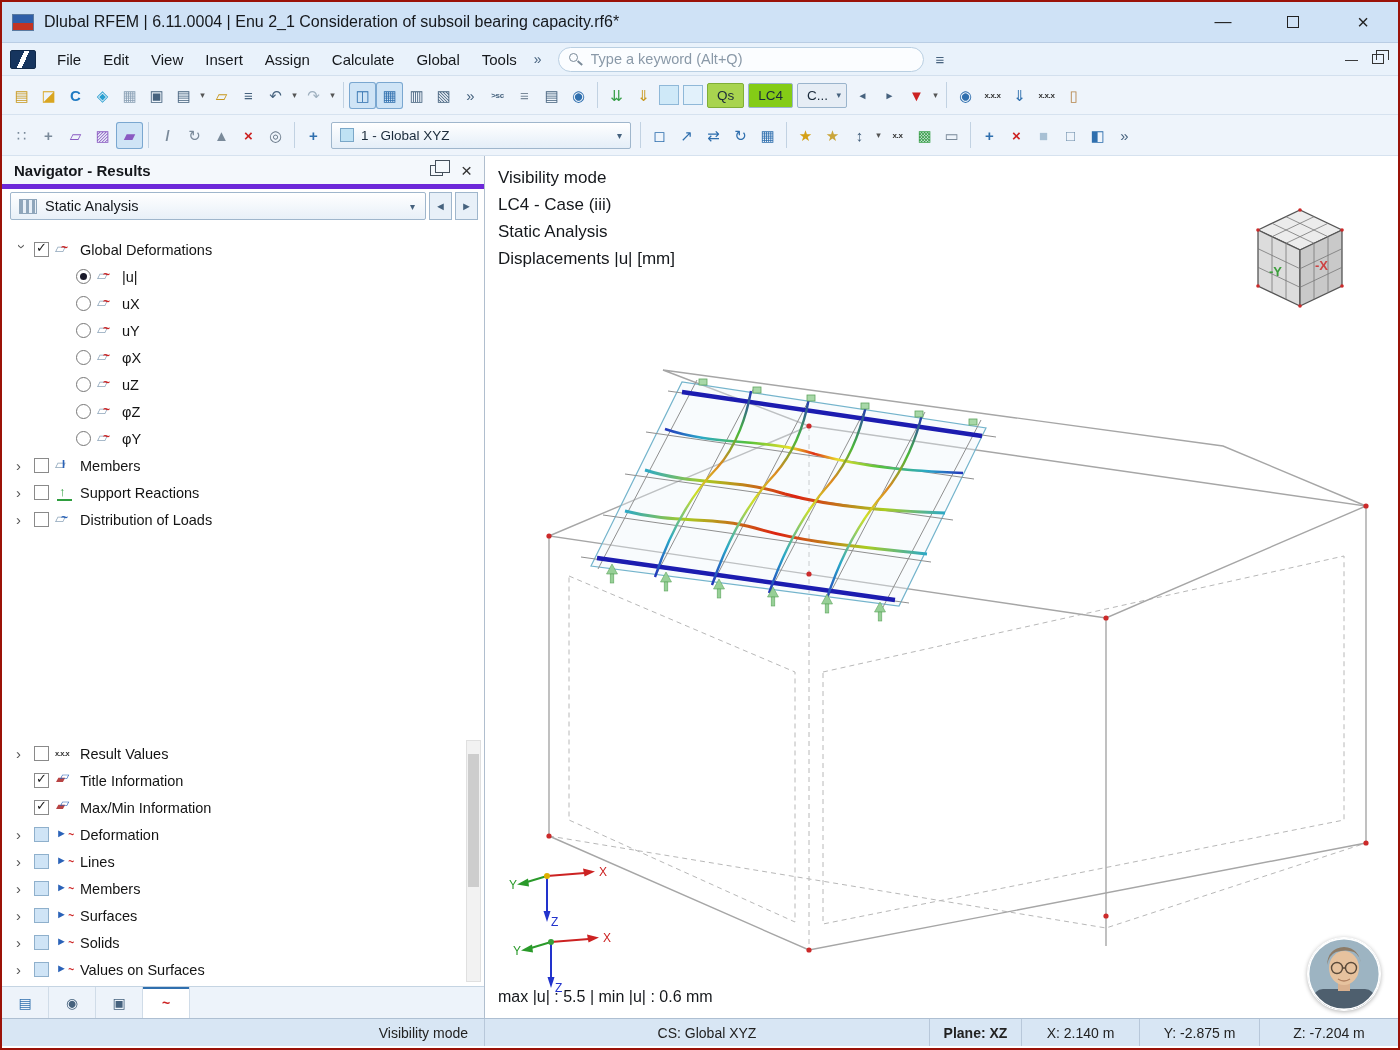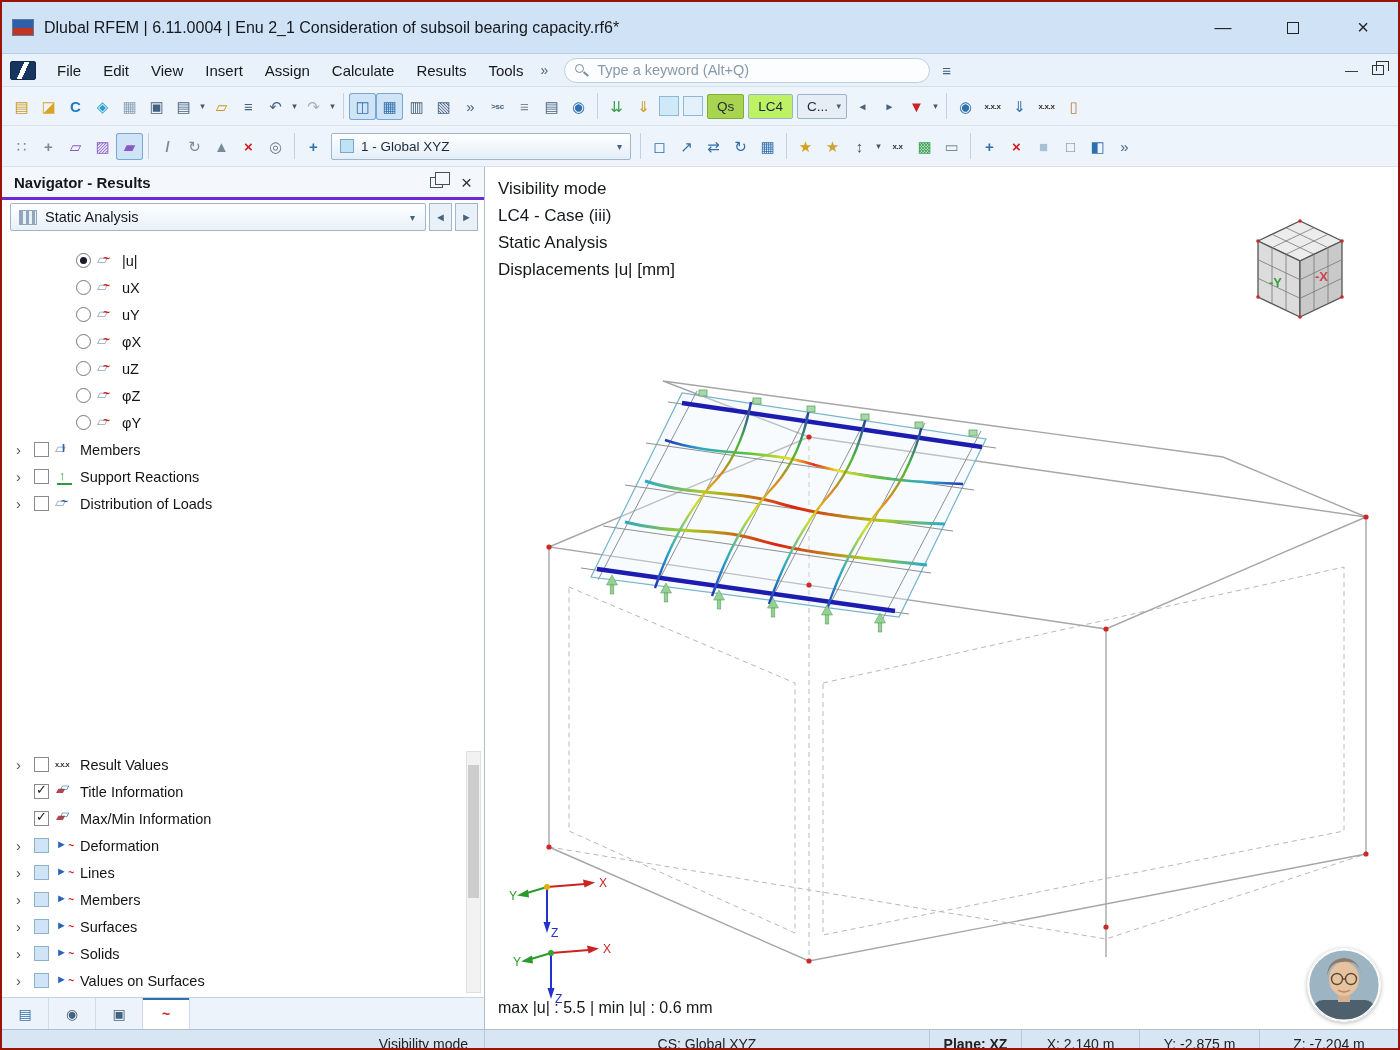--- a/index.html
+++ b/index.html
@@ -1,20 +1,20 @@
 <!DOCTYPE html>
 <html><head>
 <meta charset="utf-8">
 <style>
   * { margin:0; padding:0; box-sizing:border-box; }
   html,body { width:1400px; height:1050px; overflow:hidden; font-family:"Liberation Sans", sans-serif; }
   .window { position:relative; width:1400px; height:1050px; border:2px solid #9b1208; background:#fff; overflow:hidden; }
 
   
-  .titlebar { height:52px; background:#cfe2f6; display:flex; align-items:center; padding-left:10px; border-bottom:1px solid #b9cde4; }
+  .titlebar { height:41px; background:#cfe2f6; display:flex; align-items:center; padding-left:10px; border-bottom:1px solid #b9cde4; }
   .app-icon { width:22px; height:17px; margin-right:10px; border:1px solid #5a7aa0;
               background:linear-gradient(180deg,#2f5fa8 0 55%, #c23322 55% 100%); flex:none; }
   .title-text { font-size:16px; color:#15181c; }
   .tb-controls { margin-left:auto; display:flex; height:100%; }
   .tbc { width:70px; display:flex; align-items:center; justify-content:center; font-size:17px; color:#222; }
   .tbc-max i { display:block; width:12px; height:12px; border:1.4px solid #222; }
   .tbc-close { font-size:20px; }
 
   
   .menubar { height:33px; background:#e9f2fb; display:flex; align-items:center; border-bottom:1px solid #d3e0ee; }
@@ -39,38 +39,38 @@
   .toolbar1 { height:39px; } .toolbar2 { height:41px; }
   .tb-group { display:flex; align-items:center;justify-content:space-between; }
   .tbi { flex:none; }
   .tbi.ic { width:27px; height:27px; line-height:27px; text-align:center; font-size:15px; border-radius:3px; }
   .tbi.ic.sm { font-size:10px; }
   .tbi.txt { font-size:8px; font-weight:bold; letter-spacing:-0.3px; }
   .tbi.sel { background:#cfe4f6; box-shadow:inset 0 0 0 1px #7aa7d0; }
   .tbi.dda { width:11px; font-size:9px; color:#555; text-align:center; }
   .tbi.sep { width:1px; height:26px; background:#c2d2e2; margin:0 5px; }
   .tbi.sw { width:20px; height:20px; border:1px solid #8fb8d8; margin:0 2px; }
-  .tb-btn { height:25px; padding:0 9px; border:1px solid #9ab4cc; background:#bef264; font-size:13.5px;
+  .tb-btn { height:25px; padding:0 9px; border:1px solid #9ab4cc; background:#84cc16; font-size:13.5px;
             line-height:23px; border-radius:2px; color:#1a2a3a; margin:0 2px; }
   .tb-btn.qs { background:#a8d44f; border-color:#7fae37; }
   .tb-btn.cdd { background:#e6edf5; padding-right:18px; position:relative; }
   .tb-btn.cdd::after { content:"▾"; position:absolute; right:5px; top:0; font-size:9px; color:#46627e; }
   .cs-dd { width:300px; height:27px; border:1px solid #9fb6cc; background:linear-gradient(#ffffff,#e4eef8);
            display:flex; align-items:center; gap:7px; padding:0 8px; border-radius:2px; margin:0 4px; position:relative; }
   .cs-swatch { width:14px; height:14px; background:#bfe2f4; border:1px solid #7aa7c8; }
   .cs-label { font-size:13.5px; color:#1a2a3a; }
   .cs-dd::after { content:"▾"; position:absolute; right:8px; color:#46627e; font-size:10px; }
 
   
   .main { display:flex; height:862px; }
   .navigator { width:483px; flex:none; position:relative; background:#fff; border-right:1px solid #b0bece; }
   .viewport { position:relative; flex:1; background:#fff; overflow:hidden; }
 
   
-  .nav-header { position:absolute; top:0; left:0; right:0; height:33px; background:#f4f8fc; border-bottom:3px solid #6d28d9;
+  .nav-header { position:absolute; top:0; left:0; right:0; height:33px; background:#f4f8fc; border-bottom:5px solid #6d28d9;
                 display:flex; align-items:center; padding:0 12px; }
   .nav-title { font-size:15px; font-weight:bold; color:#15181c; }
   .float-icon { margin-left:auto; width:13px; height:11px; border:1.5px solid #44505c; position:relative; }
   .float-icon::before { content:""; position:absolute; top:-6px; left:4px; width:13px; height:11px; border:1.5px solid #44505c; background:#f4f8fc; }
   .close-icon { margin-left:18px; font-size:19px; color:#333; line-height:1; }
   .close-icon::before { content:"×"; }
   .sa-row { position:absolute; top:36px; left:8px; right:6px; height:30px; display:flex; gap:3px; }
   .sa-dd { flex:1; height:28px; border:1px solid #9fb6cc; background:linear-gradient(#ffffff,#e8f0f8); border-radius:2px;
            display:flex; align-items:center; gap:8px; padding:0 8px; position:relative; }
   .sa-icon { width:18px; height:15px; border:1px solid #8fa6bb; background:repeating-linear-gradient(90deg,#8fa6bb 0 3px,#e8f0f8 3px 6px); }
@@ -158,21 +158,21 @@
         <span class="menu-item">Edit</span>
 
         <span class="menu-item">View</span>
 
         <span class="menu-item">Insert</span>
 
         <span class="menu-item">Assign</span>
 
         <span class="menu-item">Calculate</span>
 
-        <span class="menu-item">Results</span>
+        <span class="menu-item">Global</span>
 
         <span class="menu-item">Tools</span>
       </nav>
     <span class="menu-overflow">»</span>
     <div class="searchwrap">
       <span class="mag"></span>
       <input class="search-input" type="text" placeholder="Type a keyword (Alt+Q)" style="">
     </div>
     <span class="adv-search">≡</span>
     <div class="doc-controls">
@@ -360,20 +360,26 @@
         <div class="sa-dd">
           <span class="sa-icon"></span>
           <span class="sa-label">Static Analysis</span>
         </div>
         <span class="nav-arrow na-l"></span>
         <span class="nav-arrow na-r"></span>
       </div>
 
       <div class="tree tree-upper">
 
+          <div class="trow i0">
+            <span class="exp e-d"></span>
+            <span class="ctl cbc"></span>
+            <span class="ticon ic-def"></span>
+            <span class="tlabel">Global Deformations</span>
+          </div>
 
           <div class="trow i1">
             <span class="exp e-n"></span>
             <span class="ctl rads"></span>
             <span class="ticon ic-def"></span>
             <span class="tlabel">|u|</span>
           </div>
 
           <div class="trow i1">
             <span class="exp e-n"></span>

